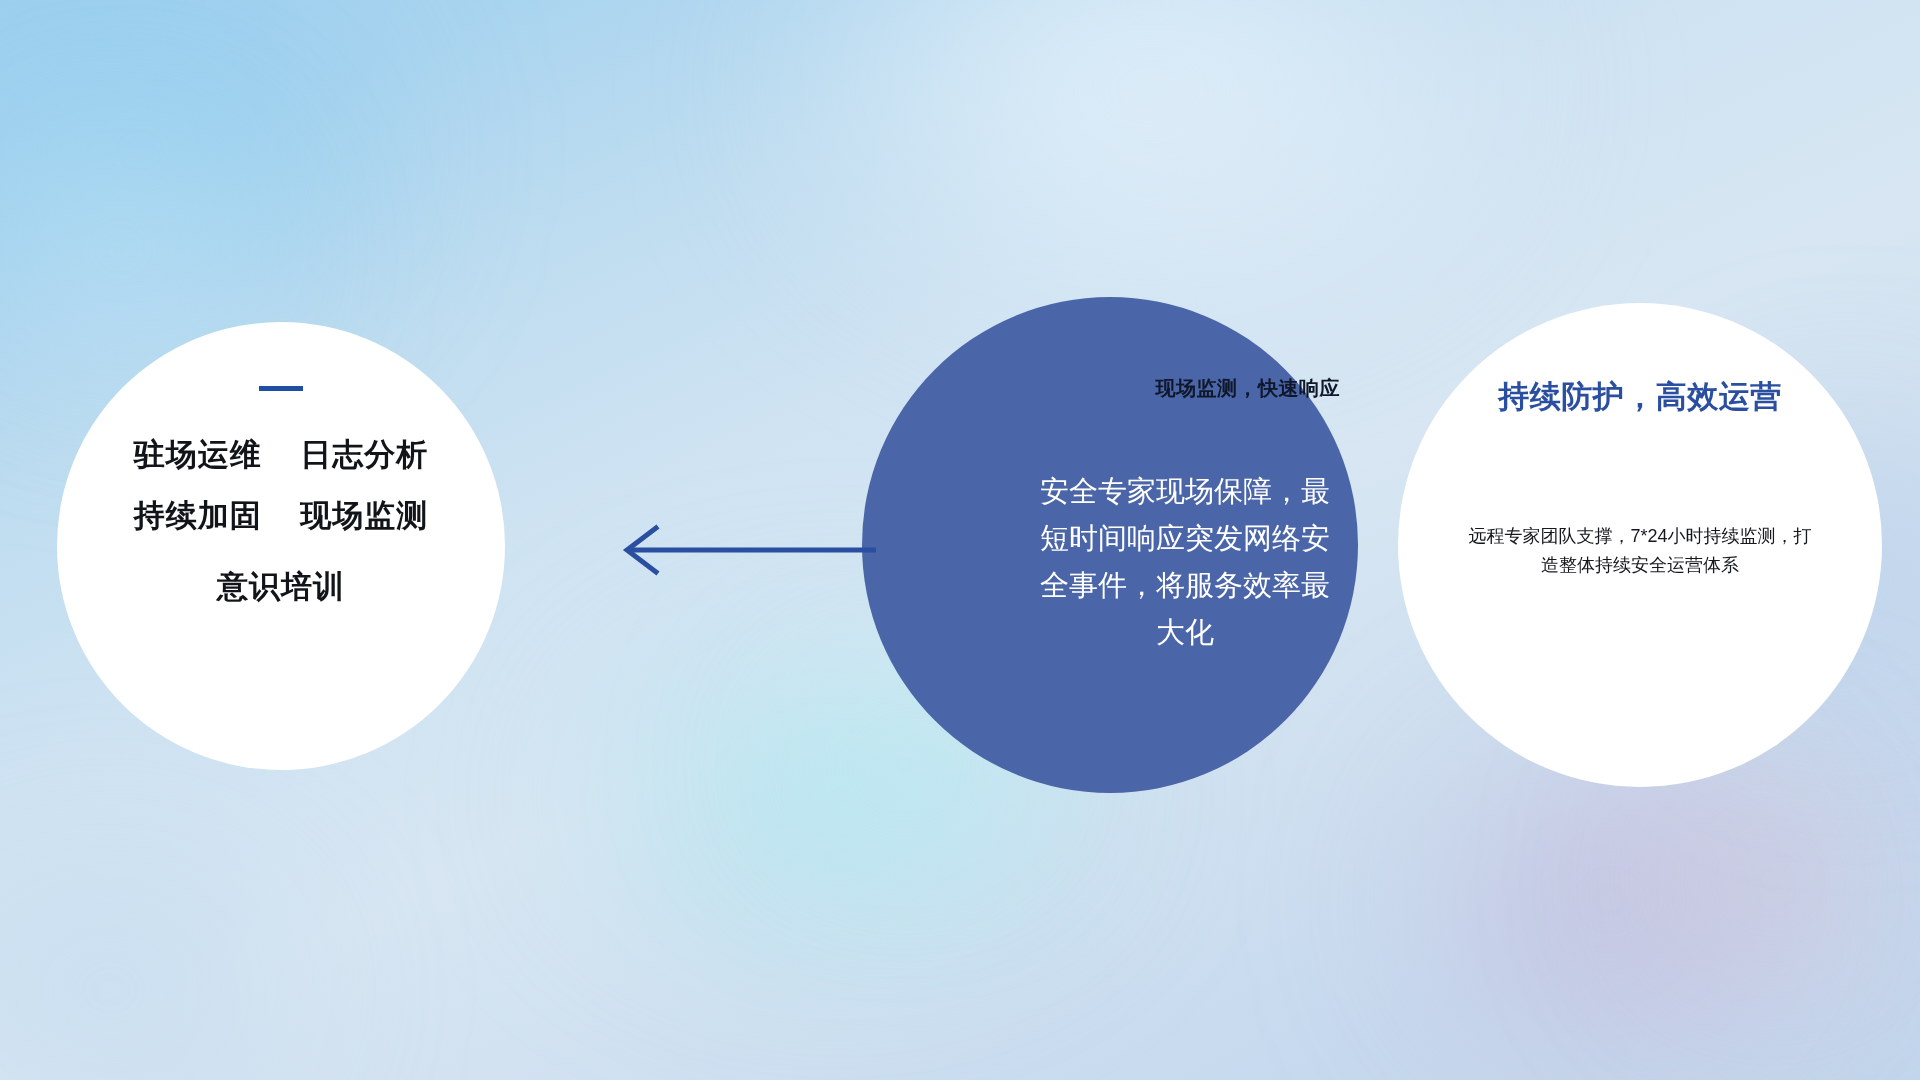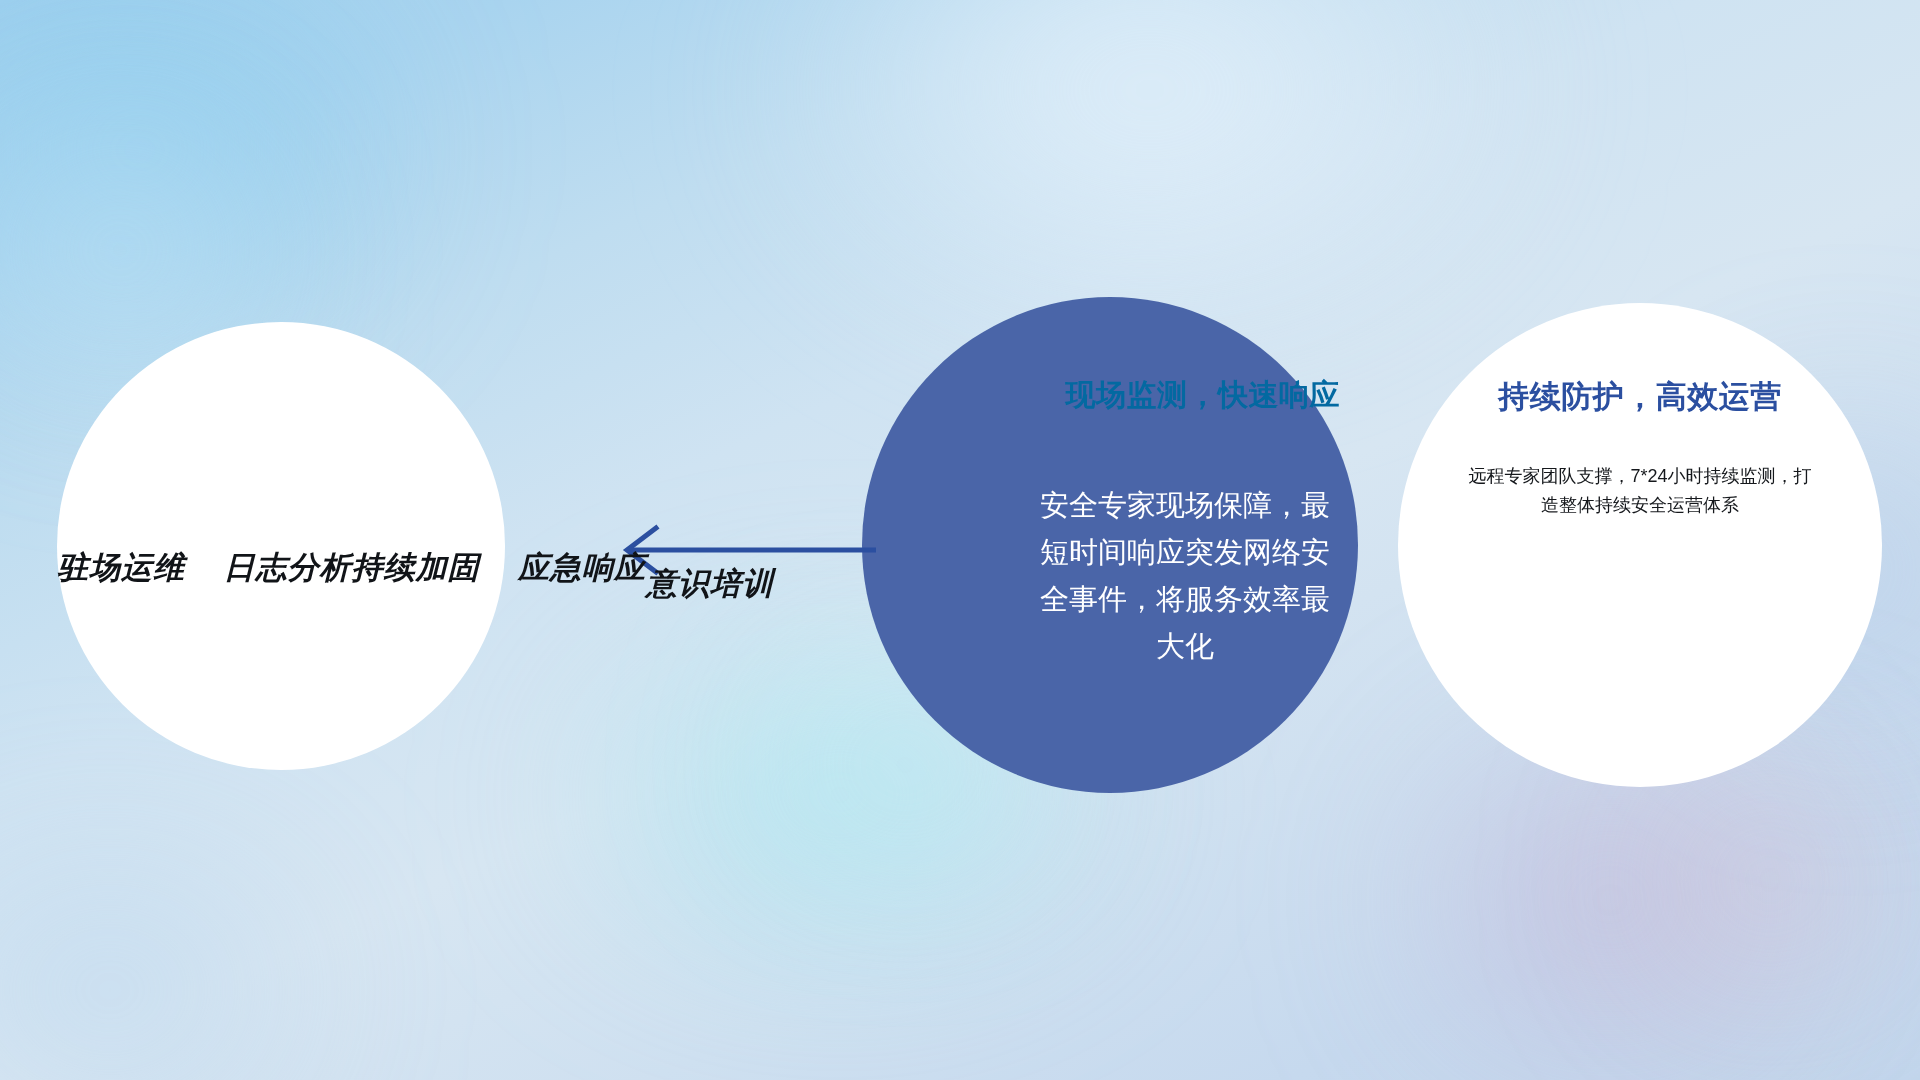--- a/index.html
+++ b/index.html
@@ -117,26 +117,25 @@
     z-index: 6;
   }
 
   
   .left-content {
     position: absolute;
     left: 57px; top: 322px;
     width: 448px; height: 448px;
     z-index: 7;
     display: flex;
-    flex-direction: row;
+    flex-direction: column;
     align-items: center;
-    justify-content: space-between;
+    justify-content: flex-start;
     padding-top: 64px;
     box-sizing: border-box;
-    font-style: italic;
   }
   .left-dash {
     width: 44px;
     height: 5px;
     background: #1f4fa3;
     margin-bottom: 44px;
   }
   .left-line {
     font-size: 31px;
     font-weight: bold;
@@ -160,23 +159,23 @@
     z-index: 8;
     display: flex;
     flex-direction: column;
     align-items: flex-end;
     padding-right: 18px;
     padding-top: 78px;
     box-sizing: border-box;
     text-align: center;
   }
   .mid-title {
-    font-size: 30px;
+    font-size: 20px;
     font-weight: bold;
-    color: #0369a1;
+    color: #0f172a;
     letter-spacing: 0.5px;
     margin-bottom: 66px;
     white-space: pre;
   }
   .mid-body {
     font-size: 29px;
     color: #ffffff;
     line-height: 1.62;
     width: 310px;
     text-align: center;
@@ -193,21 +192,21 @@
     align-items: center;
     padding-top: 73px;
     box-sizing: border-box;
     text-align: center;
   }
   .right-title {
     font-size: 31px;
     font-weight: bold;
     color: #2b4fa0;
     letter-spacing: 0.5px;
-    margin-bottom: 44px;
+    margin-bottom: 104px;
     white-space: pre;
   }
   .right-body {
     font-size: 18px;
     color: #15181c;
     line-height: 1.62;
     width: 360px;
     text-align: center;
   }
 </style>
@@ -232,21 +231,21 @@
   <div class="circle circle-right"></div>
 
   <svg class="arrow" viewBox="0 0 264 60">
     <line x1="264" y1="30" x2="18" y2="30" stroke="#2b4fa0" stroke-width="5"></line>
     <polyline points="44,8 15,30 44,52" fill="none" stroke="#2b4fa0" stroke-width="5" stroke-linecap="square"></polyline>
   </svg>
 
   <div class="left-content">
     <div class="left-dash"></div>
     <div class="left-line">驻场运维    日志分析</div>
-    <div class="left-line">持续加固    应急响应</div>
+    <div class="left-line">持续加固    现场监测</div>
     <div class="left-line last">意识培训</div>
   </div>
 
   <div class="mid-content">
     <div class="mid-title">现场监测，快速响应</div>
     <div class="mid-body">安全专家现场保障，最短时间响应突发网络安全事件，将服务效率最大化</div>
   </div>
 
   <div class="right-content">
     <div class="right-title">持续防护，高效运营</div>

